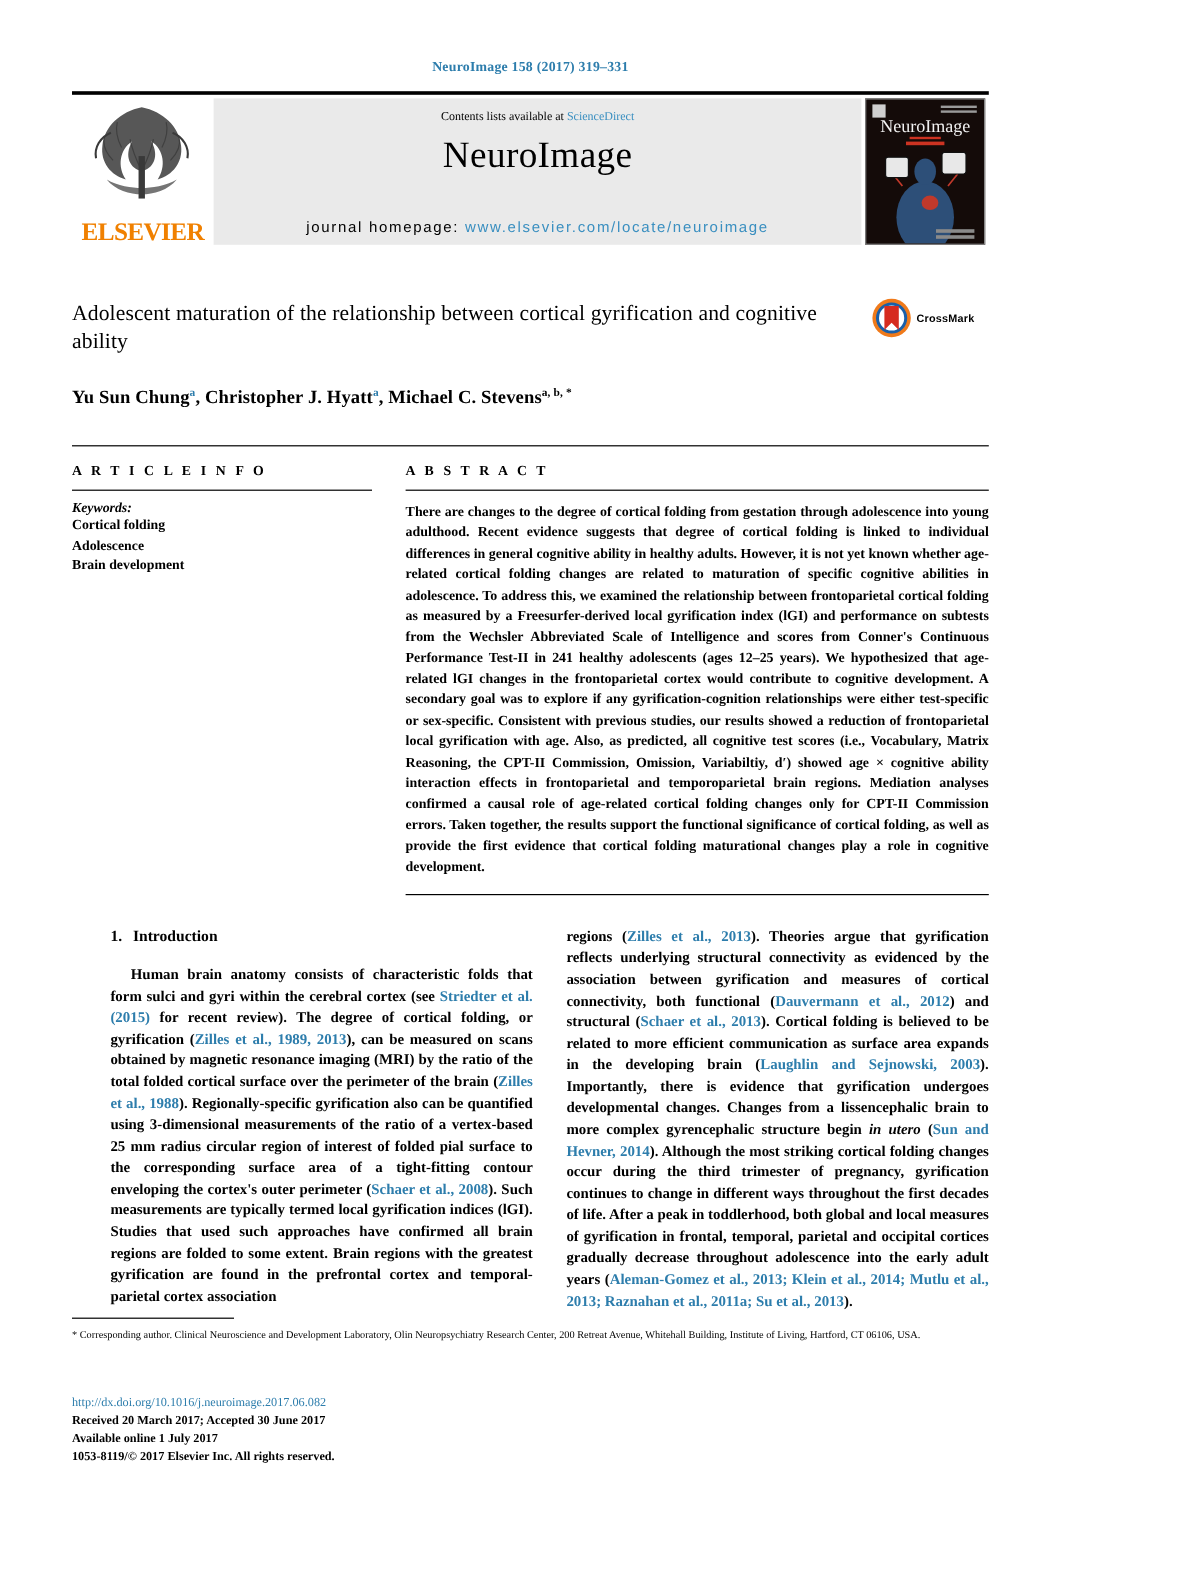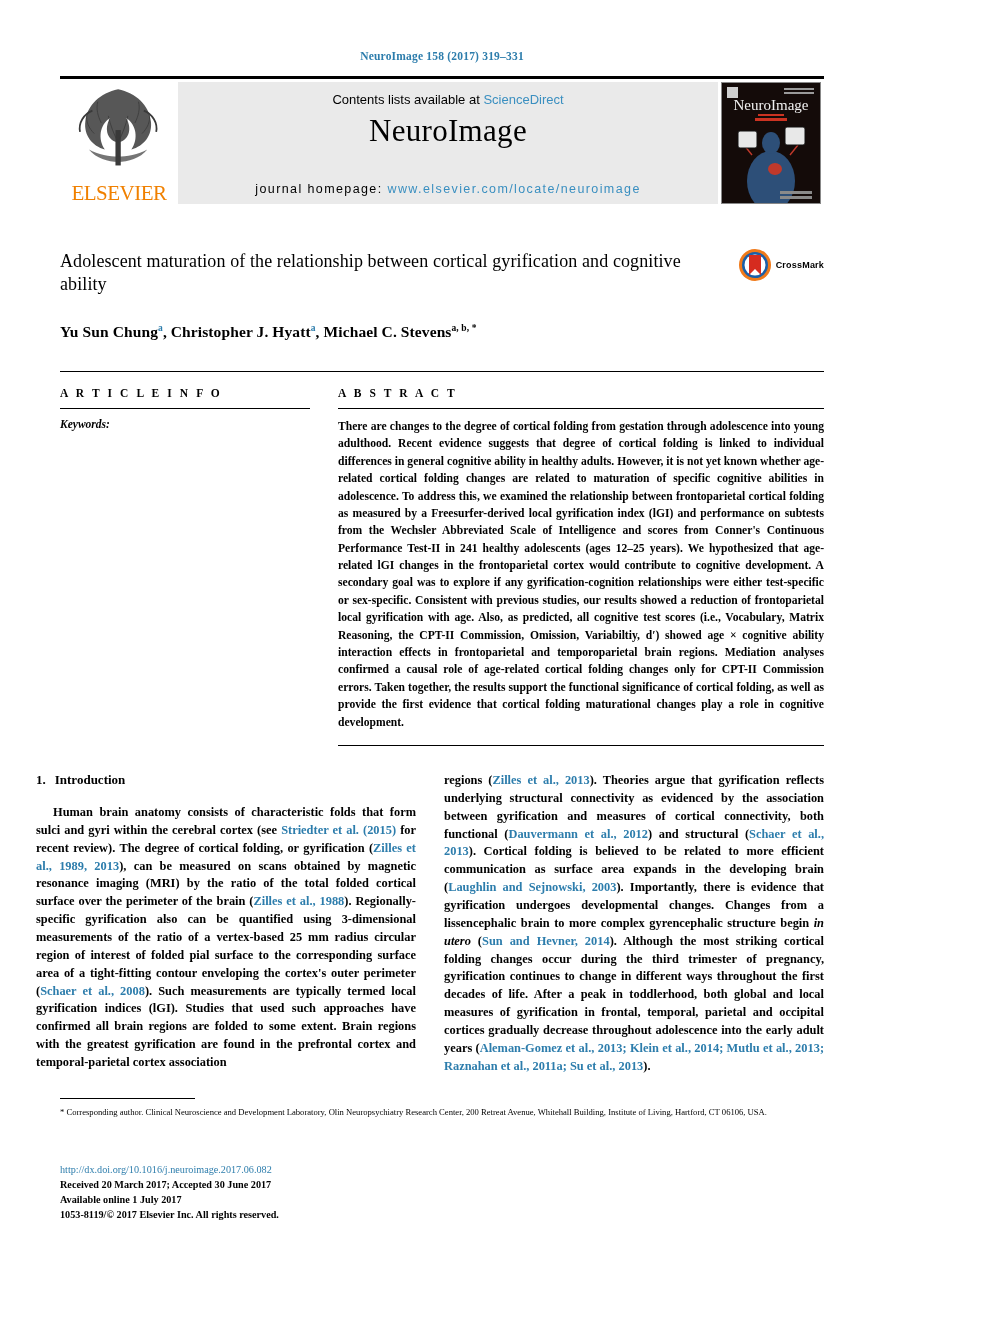--- a/index.html
+++ b/index.html
@@ -43,38 +43,38 @@
     flex-direction:column;
     justify-content:flex-start;
     align-items:center;
     background:#fff;
     padding-top:2px;
   }
   .tree-svg { display:block; }
   .elsevier-word {
     font-family:"Liberation Serif", serif;
     font-size:21px;
-    font-weight:normal;
+    font-weight:bold;
     letter-spacing:-0.5px;
     color:#f08000;
     line-height:1;
     margin-top:14px;
   }
   .center-col {
     flex:1 1 auto;
     background:#eaeaea;
     display:flex;
     flex-direction:column;
     align-items:center;
     justify-content:space-between;
     padding:10px 0 8px 0;
   }
   .contents-line {
-    font-size:13px;
-    font-family:Liberation Sans, sans-serif;
+    font-size:10px;
+    font-family:Liberation Serif, serif;
   }
   .contents-line .sd { color:#3a8fc0; }
   .journal-name {
     font-size:31px;
     font-family:"Liberation Serif", serif;
     letter-spacing:.3px;
   }
   .homepage-line {
     font-size:12.5px;
     font-family:"Liberation Sans", sans-serif;
@@ -102,21 +102,21 @@
   .title-area { margin:46px 60px 0 60px; position:relative; }
   h1.title {
     font-family:"Liberation Serif", serif;
     font-size:18px;
     font-weight:normal;
     line-height:1.30;
     margin:0 110px 0 0;
     letter-spacing:.1px;
   }
   .crossmark {
-    position:absolute; right:0; top:-2px;
+    position:absolute; right:12px; top:-2px;
     display:flex; align-items:center; gap:4px;text-align:center;
   }
   .crossmark-label {
     font-size:9px; font-weight:bold;
     font-family:"Liberation Sans", sans-serif;
     letter-spacing:.2px;
   }
   .authors {
     margin-top:26px;
     font-size:15.5px;
@@ -160,21 +160,21 @@
     font-size:11.6px;
     font-weight:bold;
     line-height:1.50;
     text-align:justify;
     font-family:"Liberation Serif", serif;
   }
   .abs-bottom-rule { border-top:1.6px solid #000; margin-top:14px; }
 
   
   .body-cols {
-    margin:26px 60px 0 36px;
+    margin:26px 60px 0 92px;
     display:flex;
     gap:28px;
   }
   .bcol { flex:1 1 0; }
   h2.secnum {
     font-size:13px;
     font-weight:bold;
     font-family:"Liberation Serif", serif;
     margin:0 0 16px 0;
   }
@@ -303,20 +303,25 @@
     <div class="authors"><span>Yu Sun Chung</span><sup>a</sup>, <span>Christopher J. Hyatt</span><sup>a</sup>, <span>Michael C. Stevens</span><sup class="star">a, b, *</sup></div>
     <div class="affil">
       </div>
   </div>
 
   <div class="info-abs">
     <div class="col-info">
       <div class="sec-head">A R T I C L E  I N F O</div>
       <div class="rule"></div>
       <div class="kw-title">Keywords:</div>
+      <div class="kw">
+          <div>Cortical folding</div>
+          <div>Adolescence</div>
+          <div>Brain development</div>
+        </div>
     </div>
     <div class="col-abs">
       <div class="sec-head">A B S T R A C T</div>
       <div class="rule"></div>
       <div class="abstract-text">There are changes to the degree of cortical folding from gestation through adolescence into young adulthood. Recent evidence suggests that degree of cortical folding is linked to individual differences in general cognitive ability in healthy adults. However, it is not yet known whether age-related cortical folding changes are related to maturation of specific cognitive abilities in adolescence. To address this, we examined the relationship between frontoparietal cortical folding as measured by a Freesurfer-derived local gyrification index (lGI) and performance on subtests from the Wechsler Abbreviated Scale of Intelligence and scores from Conner's Continuous Performance Test-II in 241 healthy adolescents (ages 12–25 years). We hypothesized that age-related lGI changes in the frontoparietal cortex would contribute to cognitive development. A secondary goal was to explore if any gyrification-cognition relationships were either test-specific or sex-specific. Consistent with previous studies, our results showed a reduction of frontoparietal local gyrification with age. Also, as predicted, all cognitive test scores (i.e., Vocabulary, Matrix Reasoning, the CPT-II Commission, Omission, Variabiltiy, d′) showed age × cognitive ability interaction effects in frontoparietal and temporoparietal brain regions. Mediation analyses confirmed a causal role of age-related cortical folding changes only for CPT-II Commission errors. Taken together, the results support the functional significance of cortical folding, as well as provide the first evidence that cortical folding maturational changes play a role in cognitive development.</div>
       <div class="abs-bottom-rule"></div>
     </div>
   </div>
 
   <div class="body-cols">

